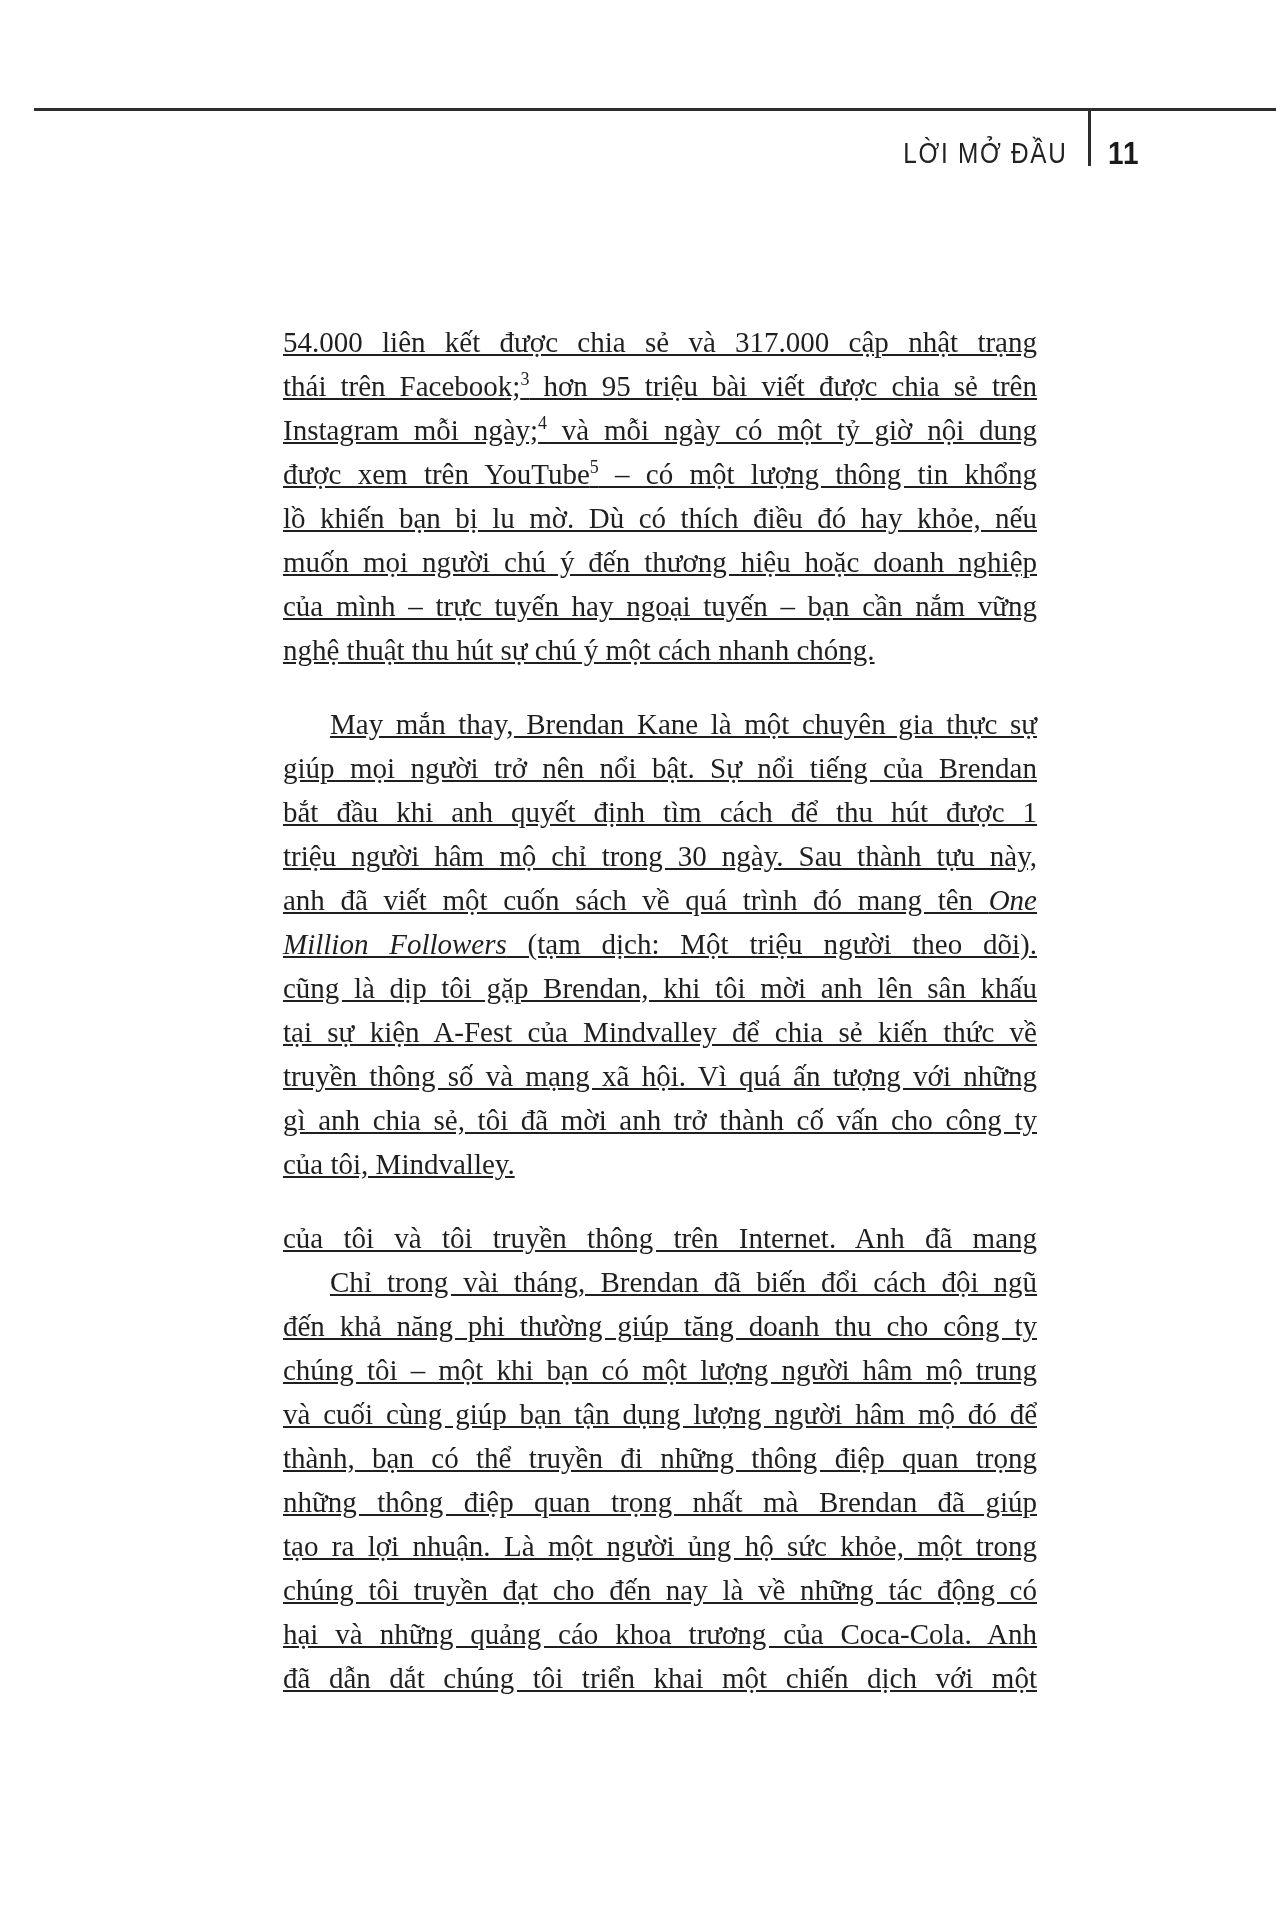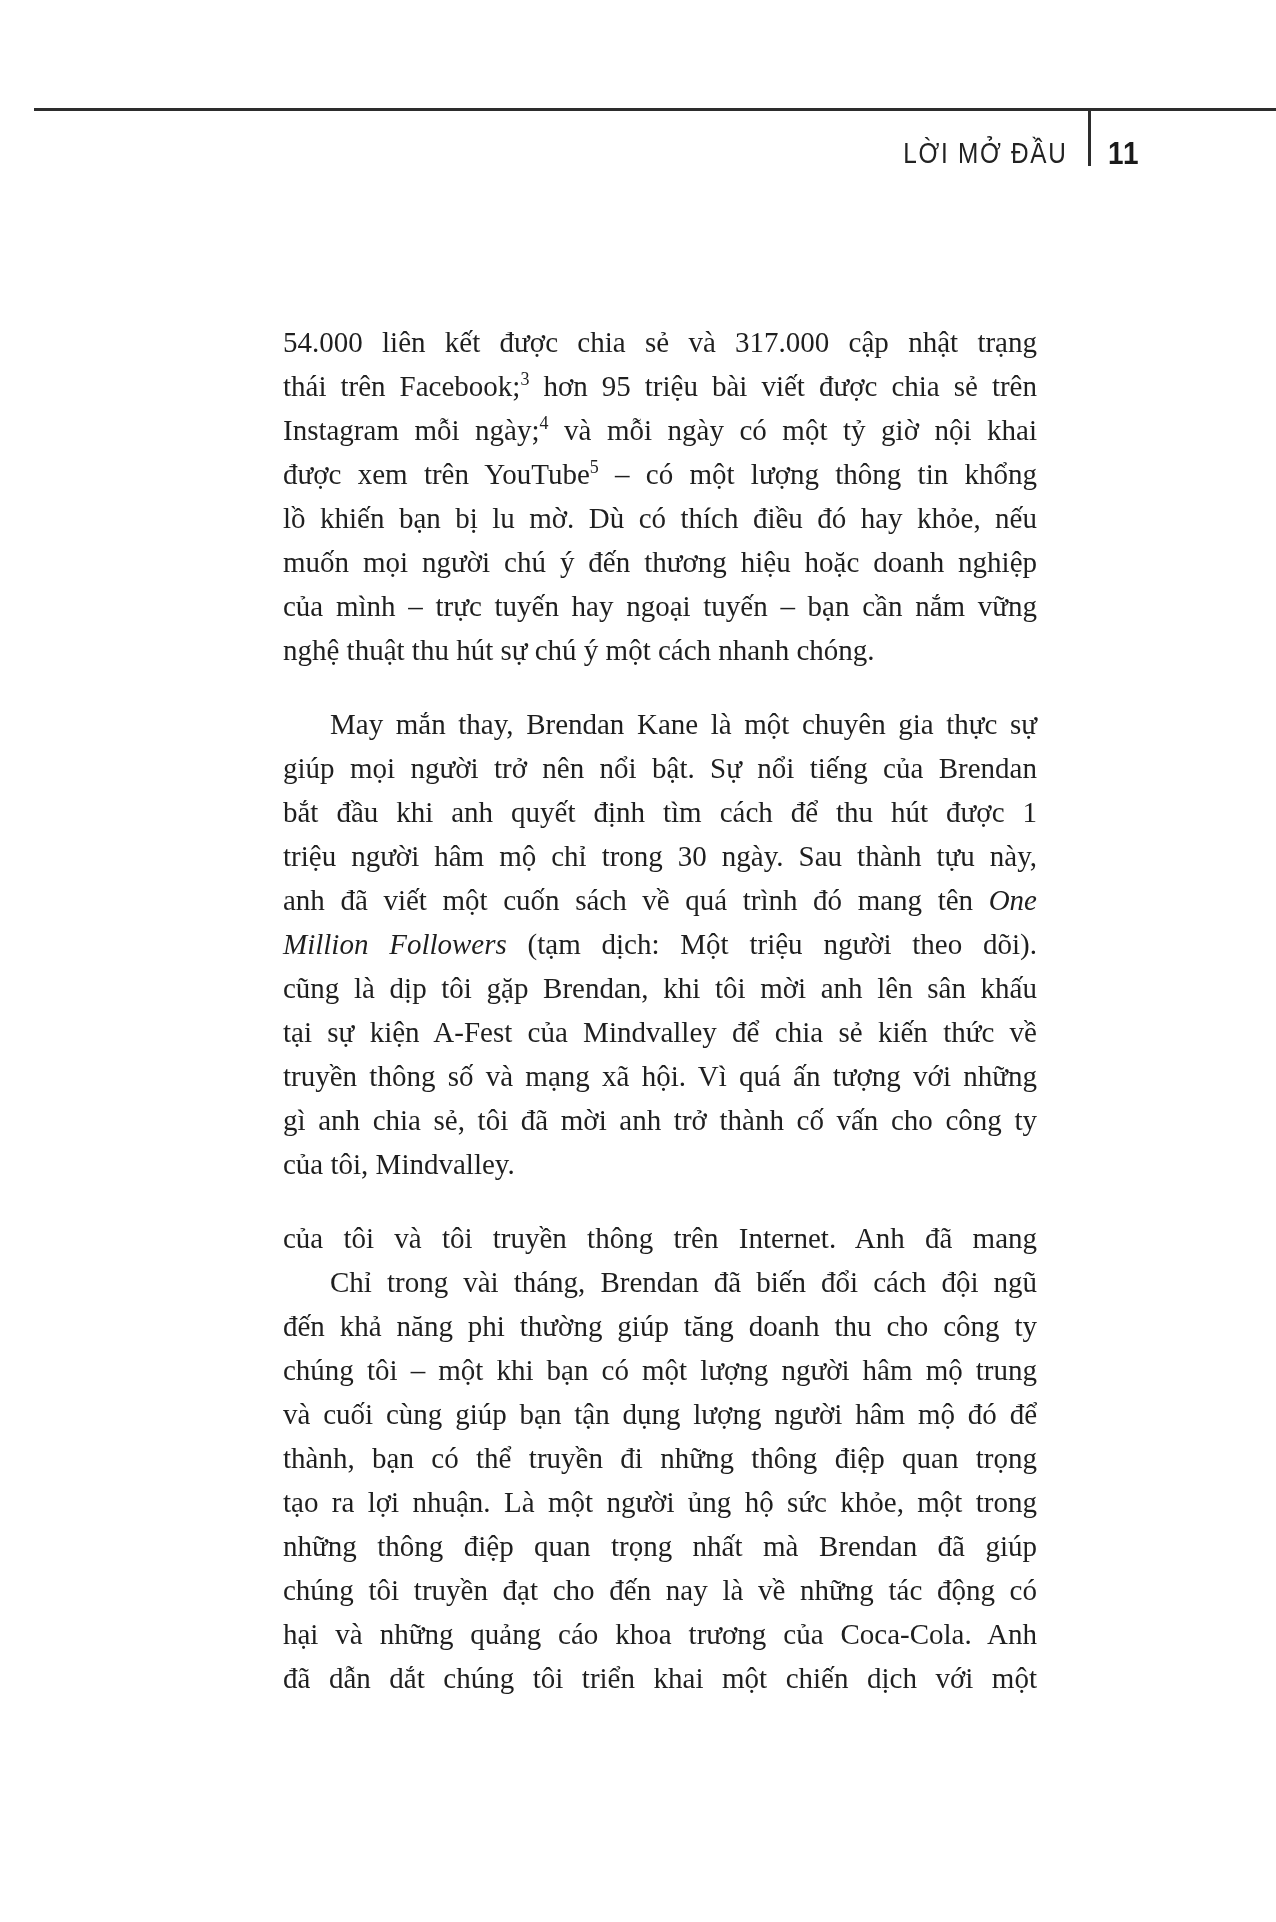--- a/index.html
+++ b/index.html
@@ -70,20 +70,21 @@
     font-size: 29px;
     line-height: 44px;
     overflow: visible;
   }
   .para { margin: 0; }
   .para + .para { margin-top: 30px; }
   .line {
     text-align: justify;
     text-align-last: justify;
     white-space: normal;
+    text-decoration: underline;
   }
   .line.last-left { text-align-last: left; }
   .line.first-indent { text-indent: 47px; }
   .seg-italic { font-style: italic; }
   .seg-sup {
     font-size: 0.62em;
     vertical-align: super;
     line-height: 0;
   }
 </style>
@@ -96,21 +97,21 @@
   <div class="header-divider"></div>
 
   <div class="running-title">LỜI MỞ ĐẦU</div>
 
   <div class="page-number">11</div>
 
   <div class="body-text">
       <div class="para">
         <div class="line"><span>54.000 liên kết được chia sẻ và 317.000 cập nhật trạng</span></div>
         <div class="line"><span>thái trên Facebook;</span><span class="seg-sup">3</span><span> hơn 95 triệu bài viết được chia sẻ trên</span></div>
-        <div class="line"><span>Instagram mỗi ngày;</span><span class="seg-sup">4</span><span> và mỗi ngày có một tỷ giờ nội khai</span></div>
+        <div class="line"><span>Instagram mỗi ngày;</span><span class="seg-sup">4</span><span> và mỗi ngày có một tỷ giờ nội dung</span></div>
         <div class="line"><span>được xem trên YouTube</span><span class="seg-sup">5</span><span> – có một lượng thông tin khổng</span></div>
         <div class="line"><span>lồ khiến bạn bị lu mờ. Dù có thích điều đó hay khỏe, nếu</span></div>
         <div class="line"><span>muốn mọi người chú ý đến thương hiệu hoặc doanh nghiệp</span></div>
         <div class="line"><span>của mình – trực tuyến hay ngoại tuyến – bạn cần nắm vững</span></div>
         <div class="line last-left"><span>nghệ thuật thu hút sự chú ý một cách nhanh chóng.</span></div>
       </div>
       <div class="para">
         <div class="line first-indent"><span>May mắn thay, Brendan Kane là một chuyên gia thực sự</span></div>
         <div class="line"><span>giúp mọi người trở nên nổi bật. Sự nổi tiếng của Brendan</span></div>
         <div class="line"><span>bắt đầu khi anh quyết định tìm cách để thu hút được 1</span></div>
@@ -123,21 +124,21 @@
         <div class="line"><span>gì anh chia sẻ, tôi đã mời anh trở thành cố vấn cho công ty</span></div>
         <div class="line last-left"><span>của tôi, Mindvalley.</span></div>
       </div>
       <div class="para">
         <div class="line"><span>của tôi và tôi truyền thông trên Internet. Anh đã mang</span></div>
         <div class="line first-indent"><span>Chỉ trong vài tháng, Brendan đã biến đổi cách đội ngũ</span></div>
         <div class="line"><span>đến khả năng phi thường giúp tăng doanh thu cho công ty</span></div>
         <div class="line"><span>chúng tôi – một khi bạn có một lượng người hâm mộ trung</span></div>
         <div class="line"><span>và cuối cùng giúp bạn tận dụng lượng người hâm mộ đó để</span></div>
         <div class="line"><span>thành, bạn có thể truyền đi những thông điệp quan trọng</span></div>
+        <div class="line"><span>những thông điệp quan trọng nhất mà Brendan đã giúp</span></div>
         <div class="line"><span>tạo ra lợi nhuận. Là một người ủng hộ sức khỏe, một trong</span></div>
-        <div class="line"><span>những thông điệp quan trọng nhất mà Brendan đã giúp</span></div>
         <div class="line"><span>chúng tôi truyền đạt cho đến nay là về những tác động có</span></div>
         <div class="line"><span>hại và những quảng cáo khoa trương của Coca-Cola. Anh</span></div>
         <div class="line"><span>đã dẫn dắt chúng tôi triển khai một chiến dịch với một</span></div>
       </div>
     </div>
 
 </div>
 
 </body></html>

